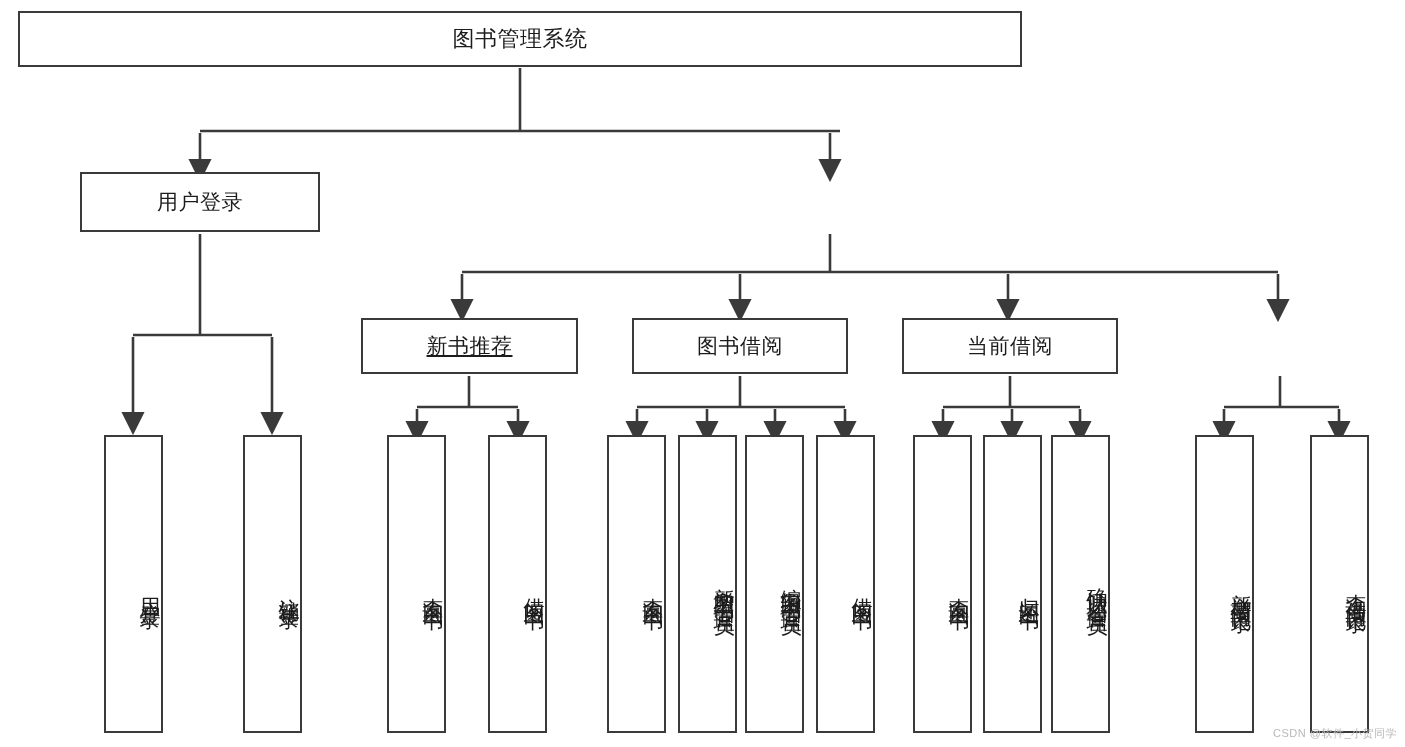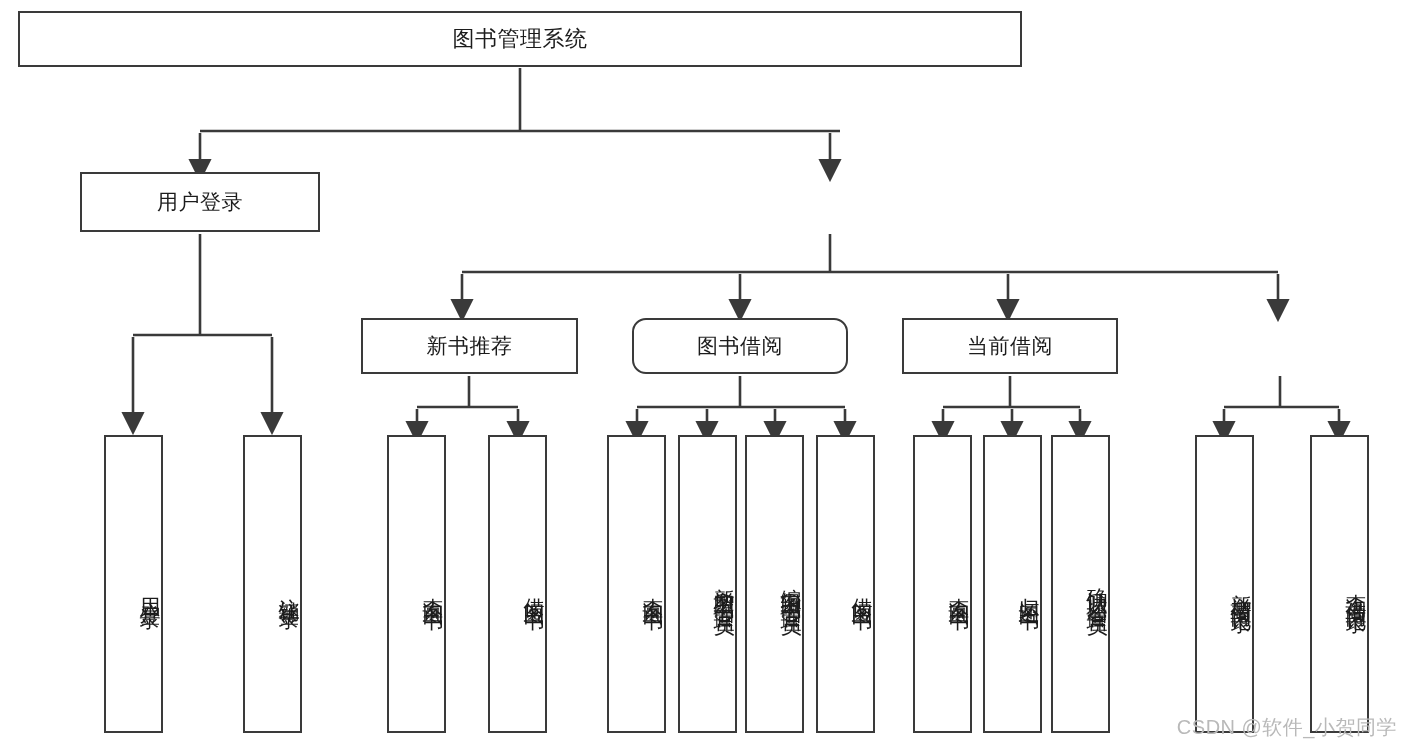--- a/index.html
+++ b/index.html
@@ -54,21 +54,21 @@
     letter-spacing: 4px;
     padding-top: 10px;
     align-items: flex-start;
     justify-content: center;
     white-space: nowrap;
   }
   #watermark {
     position: absolute;
     right: 8px;
     bottom: 5px;
-    font-size: 20px;
+    font-size: 11px;
     color: #b9b9b9;
     z-index: 5;
     white-space: nowrap;
     letter-spacing: 0.5px;
   }
 </style>
 </head>
 <body>
 
 <div id="canvas">
@@ -120,22 +120,22 @@
       <path d="M1224,407 L1339,407"></path>
       <path d="M1224,409 L1224,422" marker-end="url(#arrow)"></path>
       <path d="M1339,409 L1339,422" marker-end="url(#arrow)"></path>
     </g>
   </svg>
 
   <div class="node horiz root" style="left:18px; top:11px; width:1004px; height:56px;">图书管理系统</div>
 
   <div class="node horiz" style="left:80px; top:172px; width:240px; height:60px;">用户登录</div>
 
-  <div class="node horiz" style="left:361px; top:318px; width:217px; height:56px;">新书推荐</div>
-  <div class="node horiz" style="left:632px; top:318px; width:216px; height:56px;border-radius:14px;">图书借阅</div>
+  <div class="node horiz" style="left:361px; top:318px; width:217px; height:56px;text-decoration:underline;">新书推荐</div>
+  <div class="node horiz" style="left:632px; top:318px; width:216px; height:56px;">图书借阅</div>
   <div class="node horiz" style="left:902px; top:318px; width:216px; height:56px;text-align:center;">当前借阅</div>
 
   <div class="node vert" style="left:104px; top:435px; width:59px; height:298px;">用户登录</div>
   <div class="node vert" style="left:243px; top:435px; width:59px; height:298px;">注销登录</div>
 
   <div class="node vert" style="left:387px; top:435px; width:59px; height:298px;">查询图书</div>
   <div class="node vert" style="left:488px; top:435px; width:59px; height:298px;">借阅图书</div>
 
   <div class="node vert" style="left:607px; top:435px; width:59px; height:298px;">查询图书</div>
   <div class="node vert" style="left:678px; top:435px; width:59px; height:298px;">新增图书（管理员）</div>

